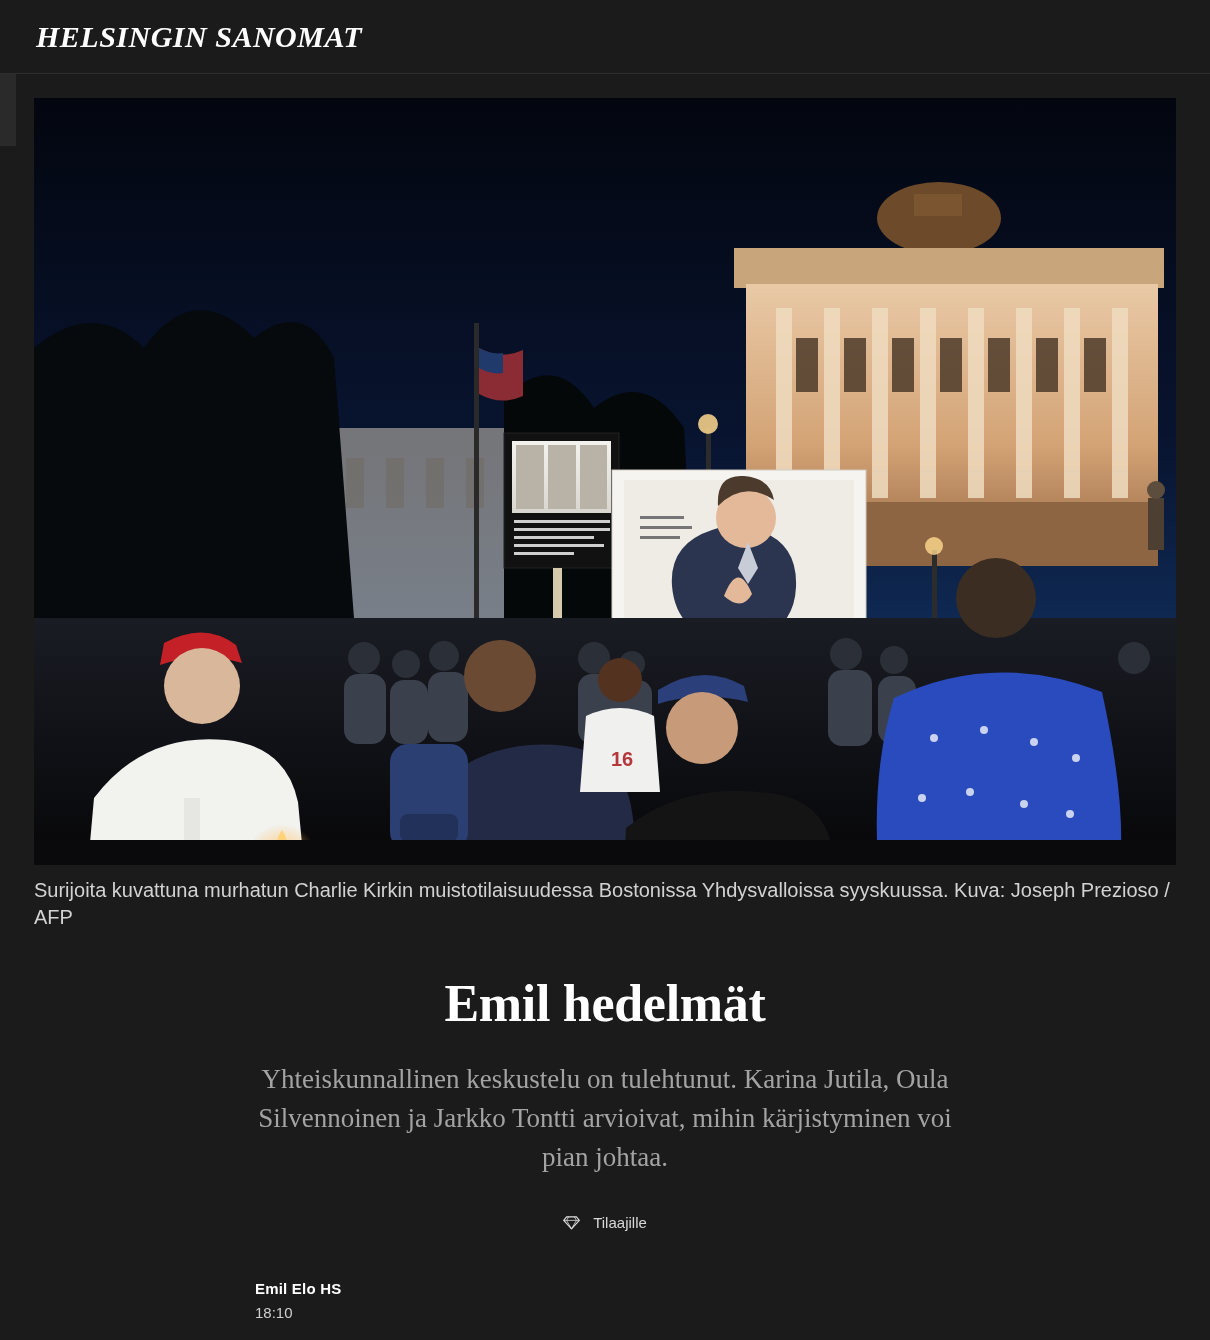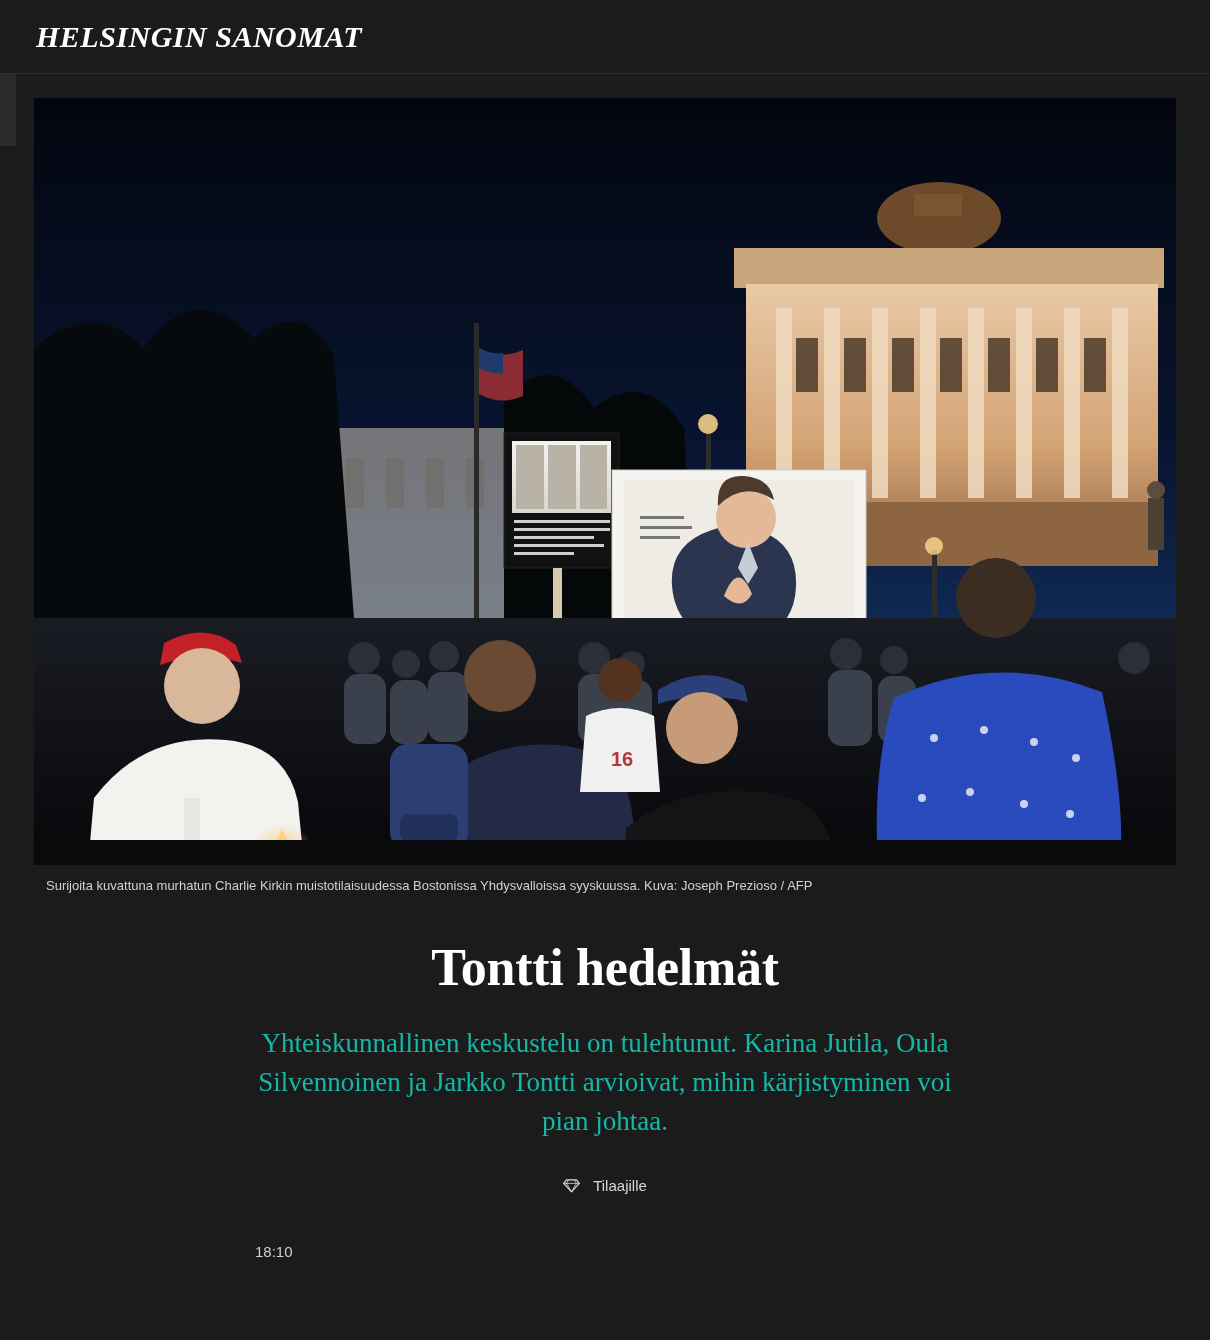--- a/index.html
+++ b/index.html
@@ -67,22 +67,22 @@
   .photo {
     position: relative;
     width: 1142px;
     height: 767px;
     overflow: hidden;
     background: #05070f;
   }
   .photo svg { display: block; }
 
   .caption {
-    margin: 12px 0 0 12px;
-    font-size: 13px;
+    margin: 12px 0 0 0;
+    font-size: 20px;
     line-height: 1.35;
     color: #d2d2d2;
     font-family: "Liberation Sans", sans-serif;
   }
 
   
   .headline-wrap {
     margin: 44px auto 0 auto;
     width: 760px;
     text-align: center;
@@ -95,21 +95,21 @@
     margin: 0;
     color: #ffffff;
     letter-spacing: -0.3px;
   }
   .standfirst {
     font-family: "Liberation Serif", serif;
     font-size: 27px;
     line-height: 1.45;
     margin: 28px auto 0 auto;
     width: 740px;
-    color: #14b8a6;
+    color: #a3a3a3;
   }
 
   .subscriber {
     margin-top: 36px;
     display: flex;
     align-items: center;
     justify-content: center;
     gap: 13px;
     color: #d8d8d8;
     font-size: 15px;
@@ -355,32 +355,33 @@
             <text x="588" y="668" text-anchor="middle" font-family="Liberation Sans, sans-serif" font-size="20" font-weight="bold" fill="#b4373c">16</text>
           </g>
 
           <rect x="0" y="742" width="1142" height="25" fill="#0a0a0c"></rect>
         </svg>
       </div>
       <figcaption class="caption">Surijoita kuvattuna murhatun Charlie Kirkin muistotilaisuudessa Bostonissa Yhdysvalloissa syyskuussa. Kuva: Joseph Prezioso / AFP</figcaption>
     </figure>
 
     <div class="headline-wrap">
-      <h1 class="headline">Tontti hedelmät</h1>
+      <h1 class="headline">Emil hedelmät</h1>
       <p class="standfirst">Yhteiskunnallinen keskustelu on tulehtunut. Karina Jutila, Oula Silvennoinen ja Jarkko Tontti arvioivat, mihin kärjistyminen voi pian johtaa.</p>
 
       <div class="subscriber">
         <span class="diamond-icon">
           <svg width="17" height="17" viewBox="0 0 24 24" aria-hidden="true">
             <path d="M5 4h14l4 5-11 12L1 9z" fill="none" stroke="#e2e2e2" stroke-width="1.6" stroke-linejoin="round"></path>
             <path d="M1 9h22M8 4l-3 5 7 12M16 4l3 5-7 12" fill="none" stroke="#e2e2e2" stroke-width="1.1"></path>
           </svg>
         </span>
         <span>Tilaajille</span>
       </div>
     </div>
 
     <div class="byline">
+      <div class="author">Emil Elo HS</div>
       <div class="time">18:10</div>
     </div>
 
   </article>
 </div>
 
 </body></html>

